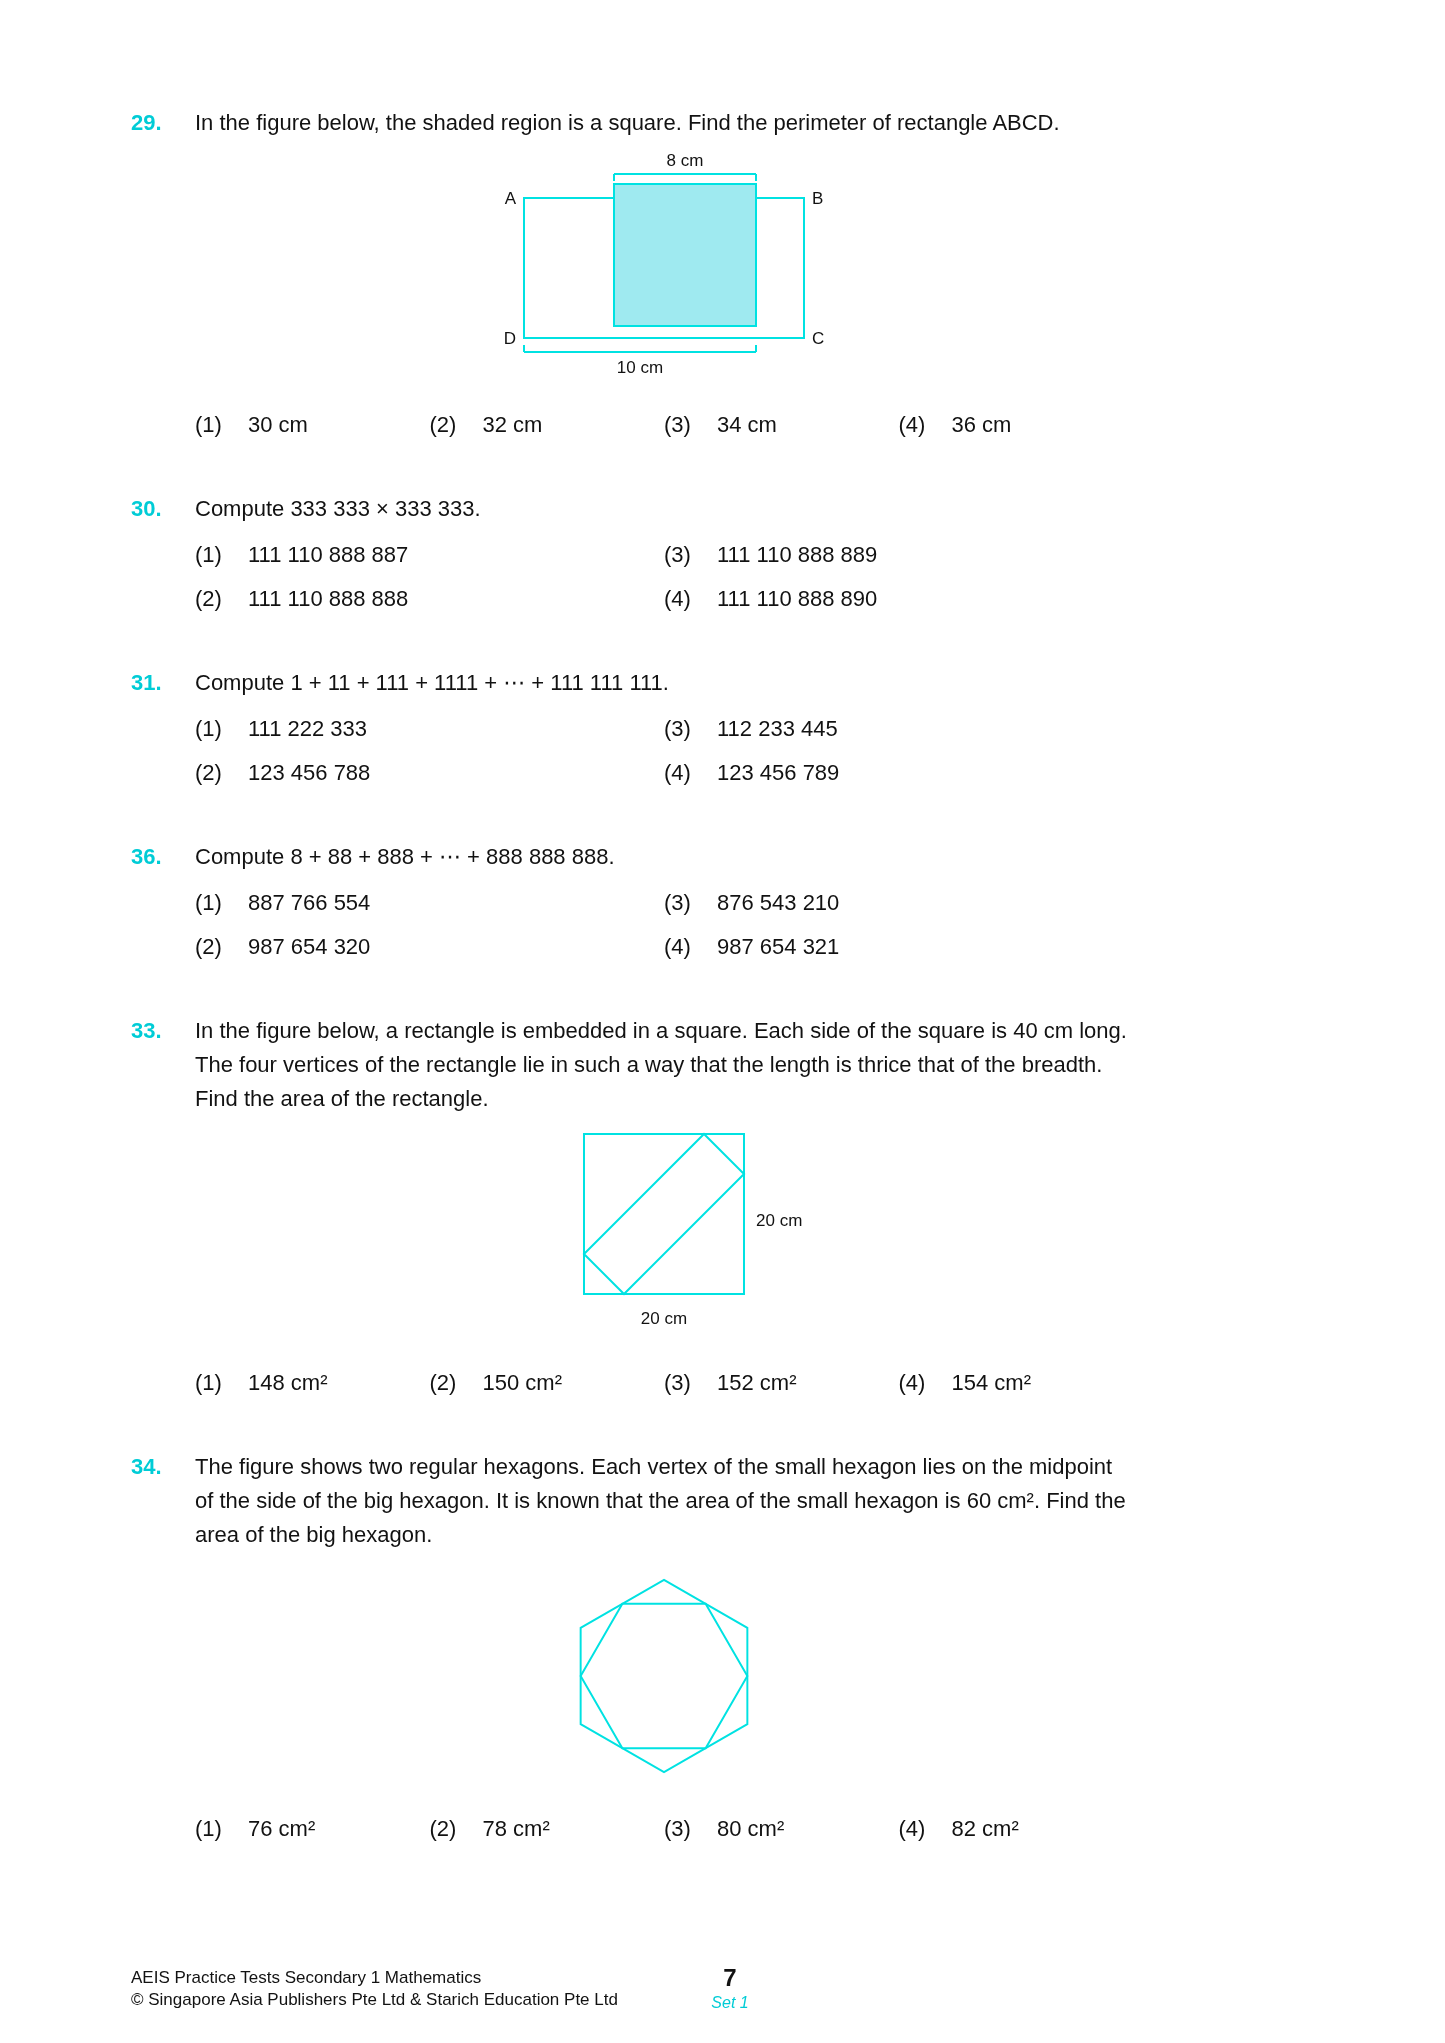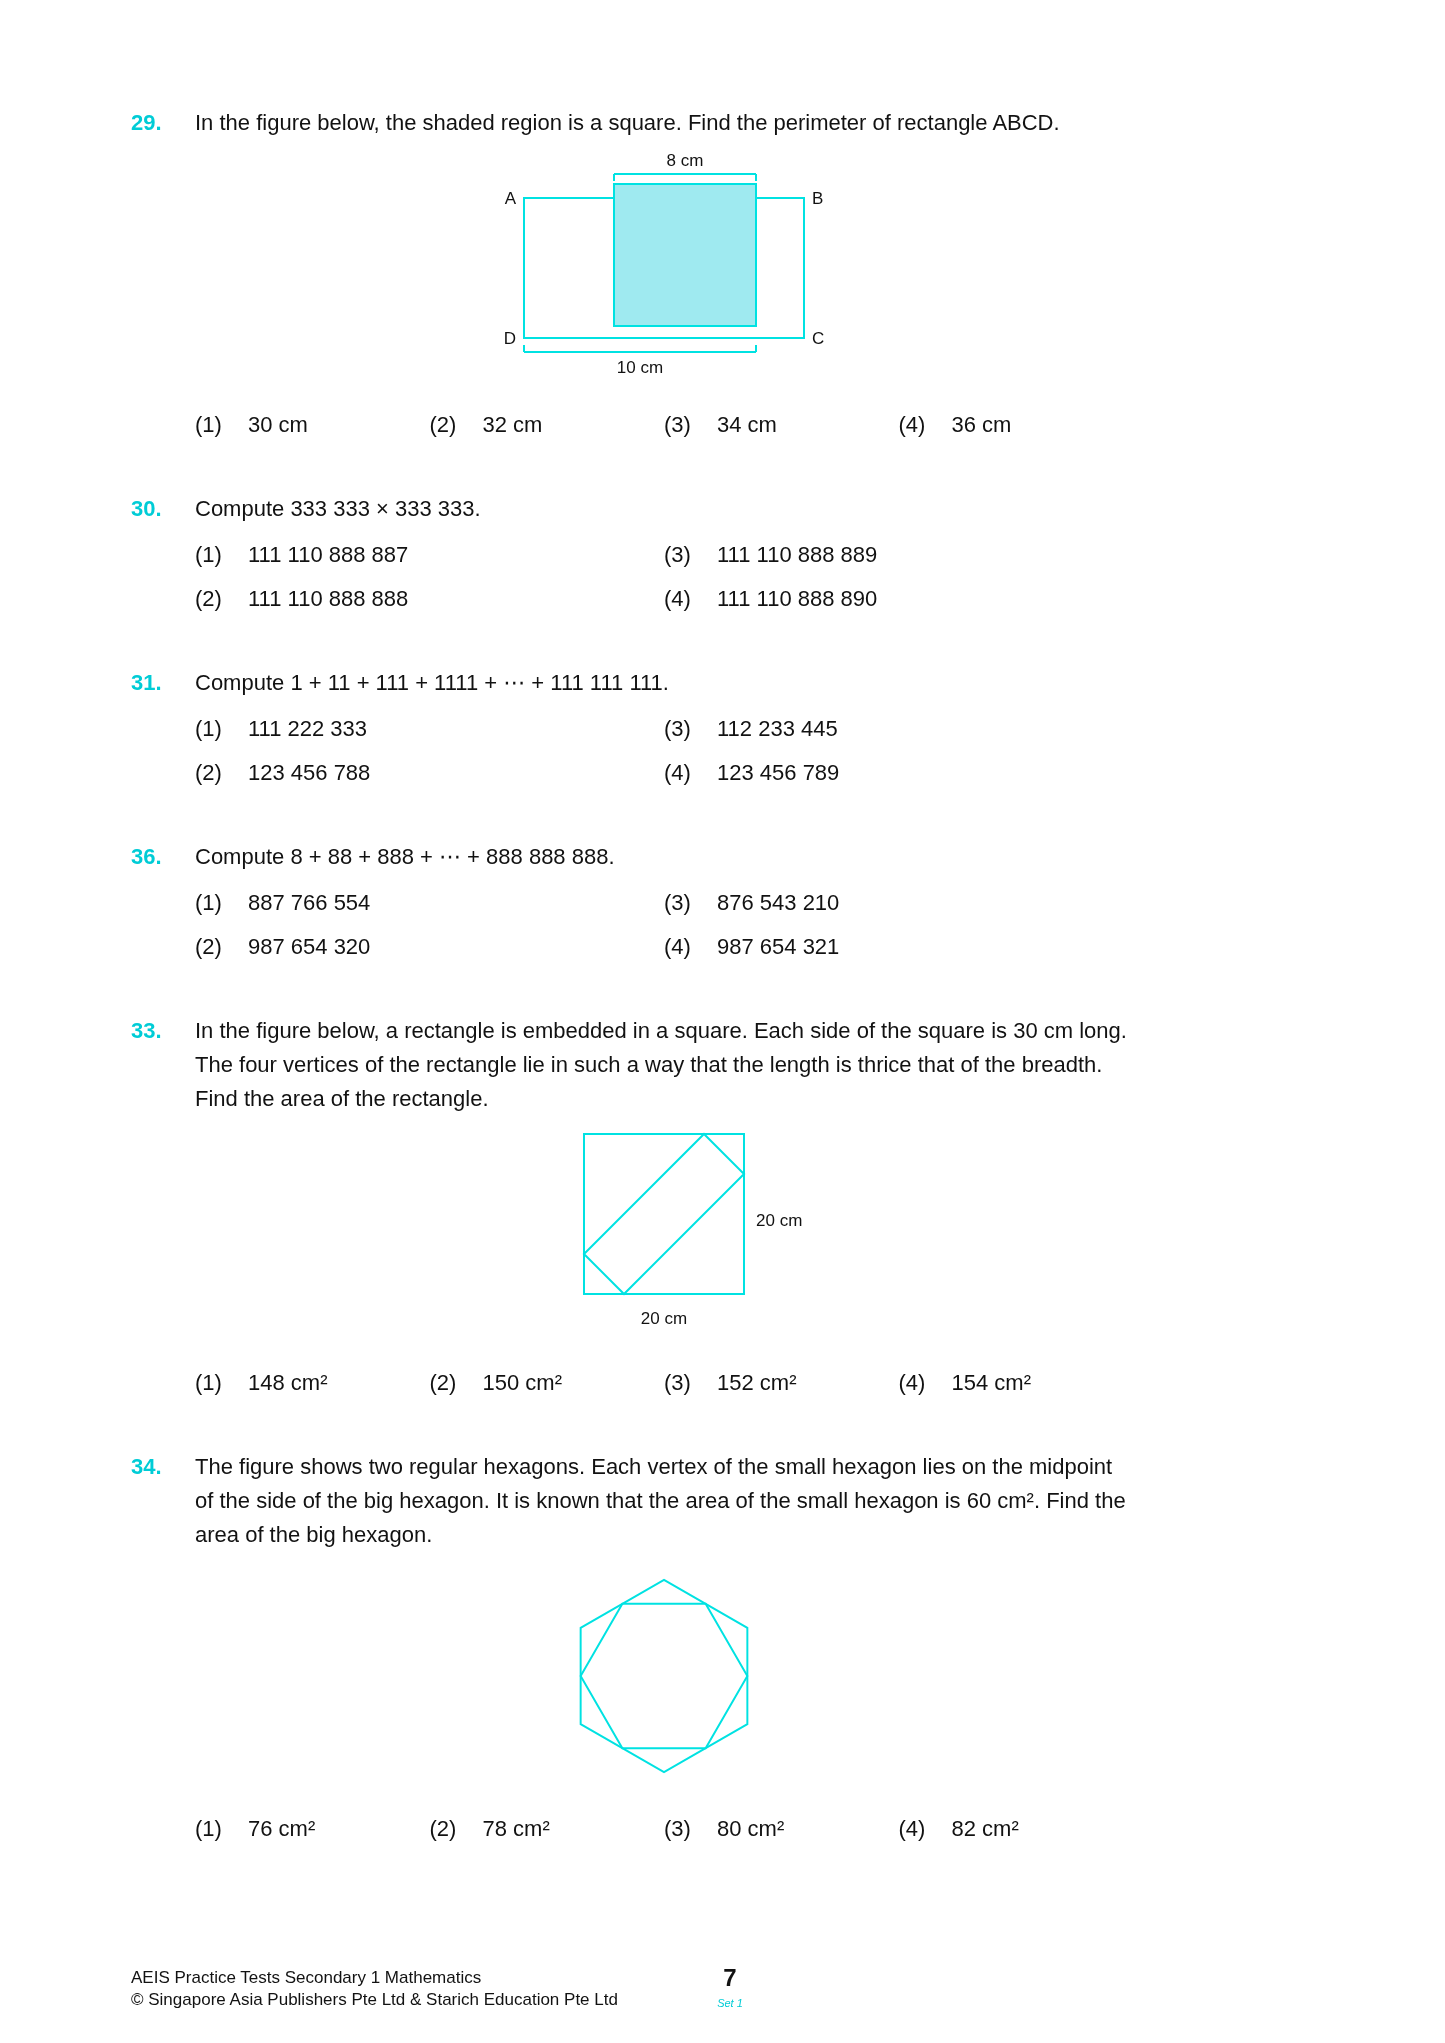--- a/index.html
+++ b/index.html
@@ -46,21 +46,21 @@
   .fig-text{fill:var(--ink);font-size:17px;font-family:"Liberation Sans",sans-serif;}
   
   .footer-left{
     position:absolute;left:131px;bottom:32px;
     font-size:17px;line-height:22px;color:var(--ink);
   }
   .footer-center{
     position:absolute;left:660px;bottom:28px;width:140px;text-align:center;
   }
   .page-number{font-size:24px;font-weight:700;line-height:26px;}
-  .set-label{font-size:11px;font-style:italic;color:var(--accent);line-height:24px;}
+  .set-label{font-size:16px;font-style:italic;color:var(--accent);line-height:24px;}
 </style>
 </head>
 <body>
 
 <div class="page">
   <div class="content">
 
     <div class="question">
       <div class="qhead">
         <span class="qnum">29.</span>
@@ -185,21 +185,21 @@
             <span class="optnum">(4)</span>
             <span class="optval">987 654 321</span>
           </div>
         </div>
       </div>
     </div>
 
     <div class="question">
       <div class="qhead">
         <span class="qnum">33.</span>
-        <span class="qtext">In the figure below, a rectangle is embedded in a square. Each side of the square is 30 cm long. The four vertices of the rectangle lie in such a way that the length is thrice that of the breadth. Find the area of the rectangle.</span>
+        <span class="qtext">In the figure below, a rectangle is embedded in a square. Each side of the square is 40 cm long. The four vertices of the rectangle lie in such a way that the length is thrice that of the breadth. Find the area of the rectangle.</span>
       </div>
       <div class="qbody">
         <div class="figure fig2">
           <svg width="300" height="212" viewBox="0 0 300 212">
             <rect x="70" y="8" width="160" height="160" class="fig-line"></rect>
             <polygon points="190,8 230,48 110,168 70,128" class="fig-line"></polygon>
             <text x="242" y="100" text-anchor="start" class="fig-text">20 cm</text>
             <text x="150" y="198" text-anchor="middle" class="fig-text">20 cm</text>
           </svg>
         </div>

